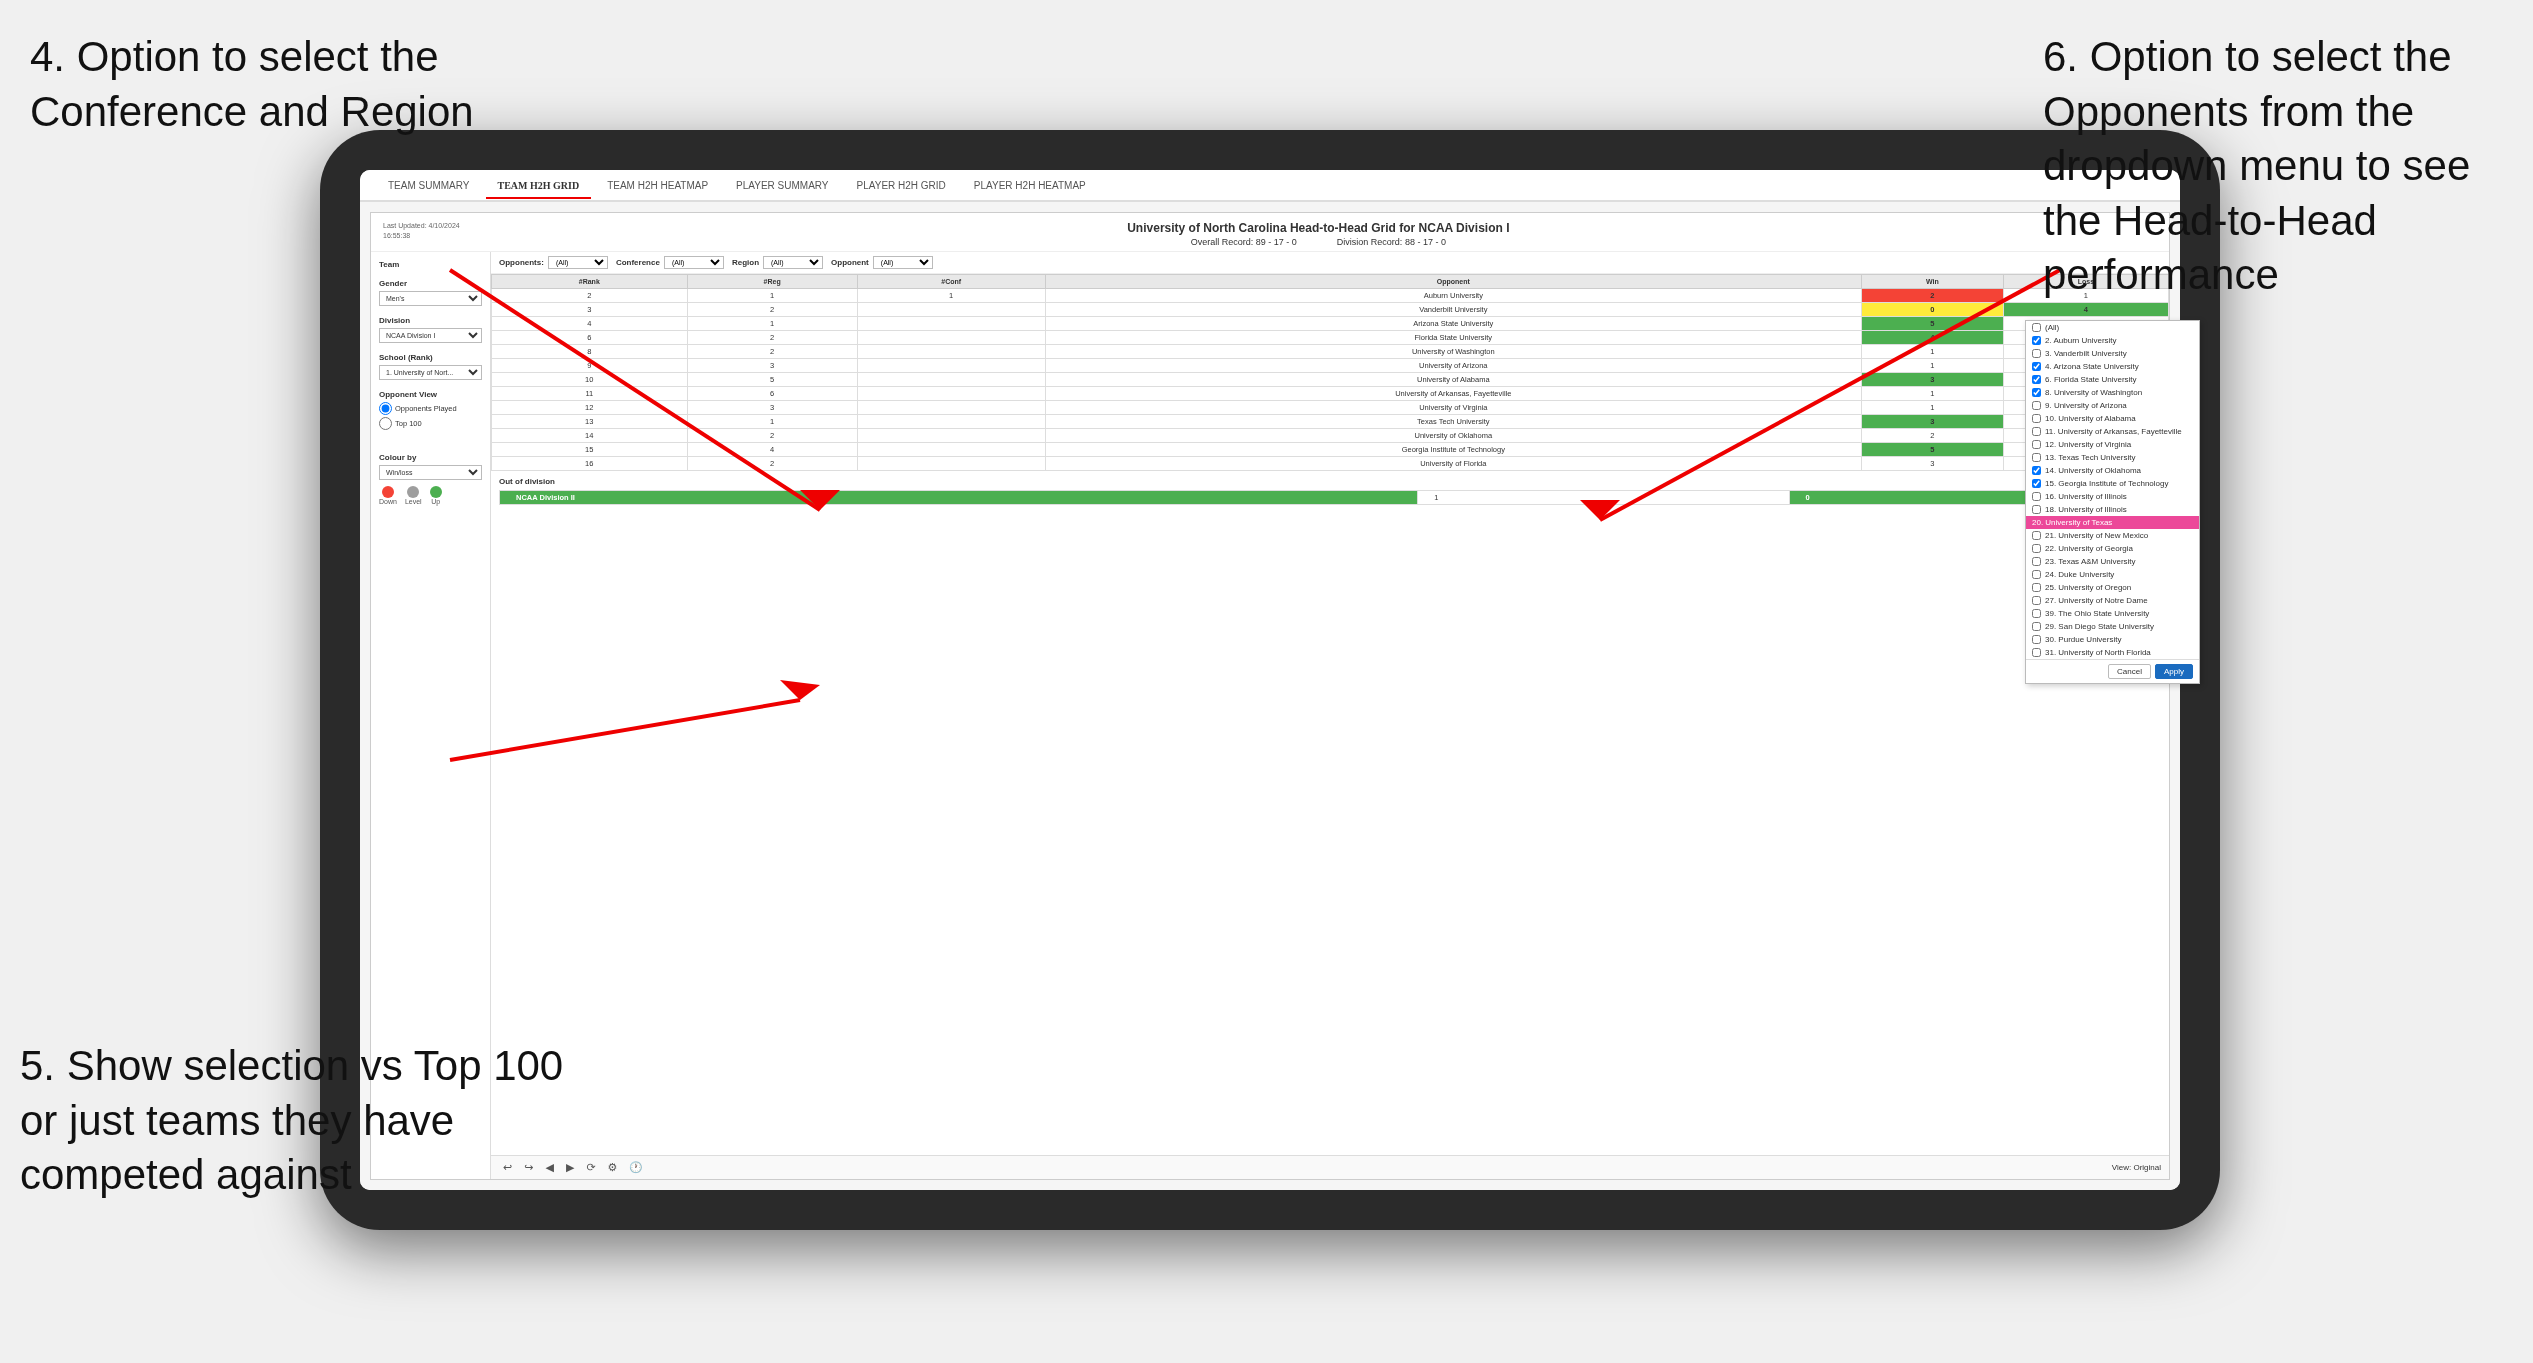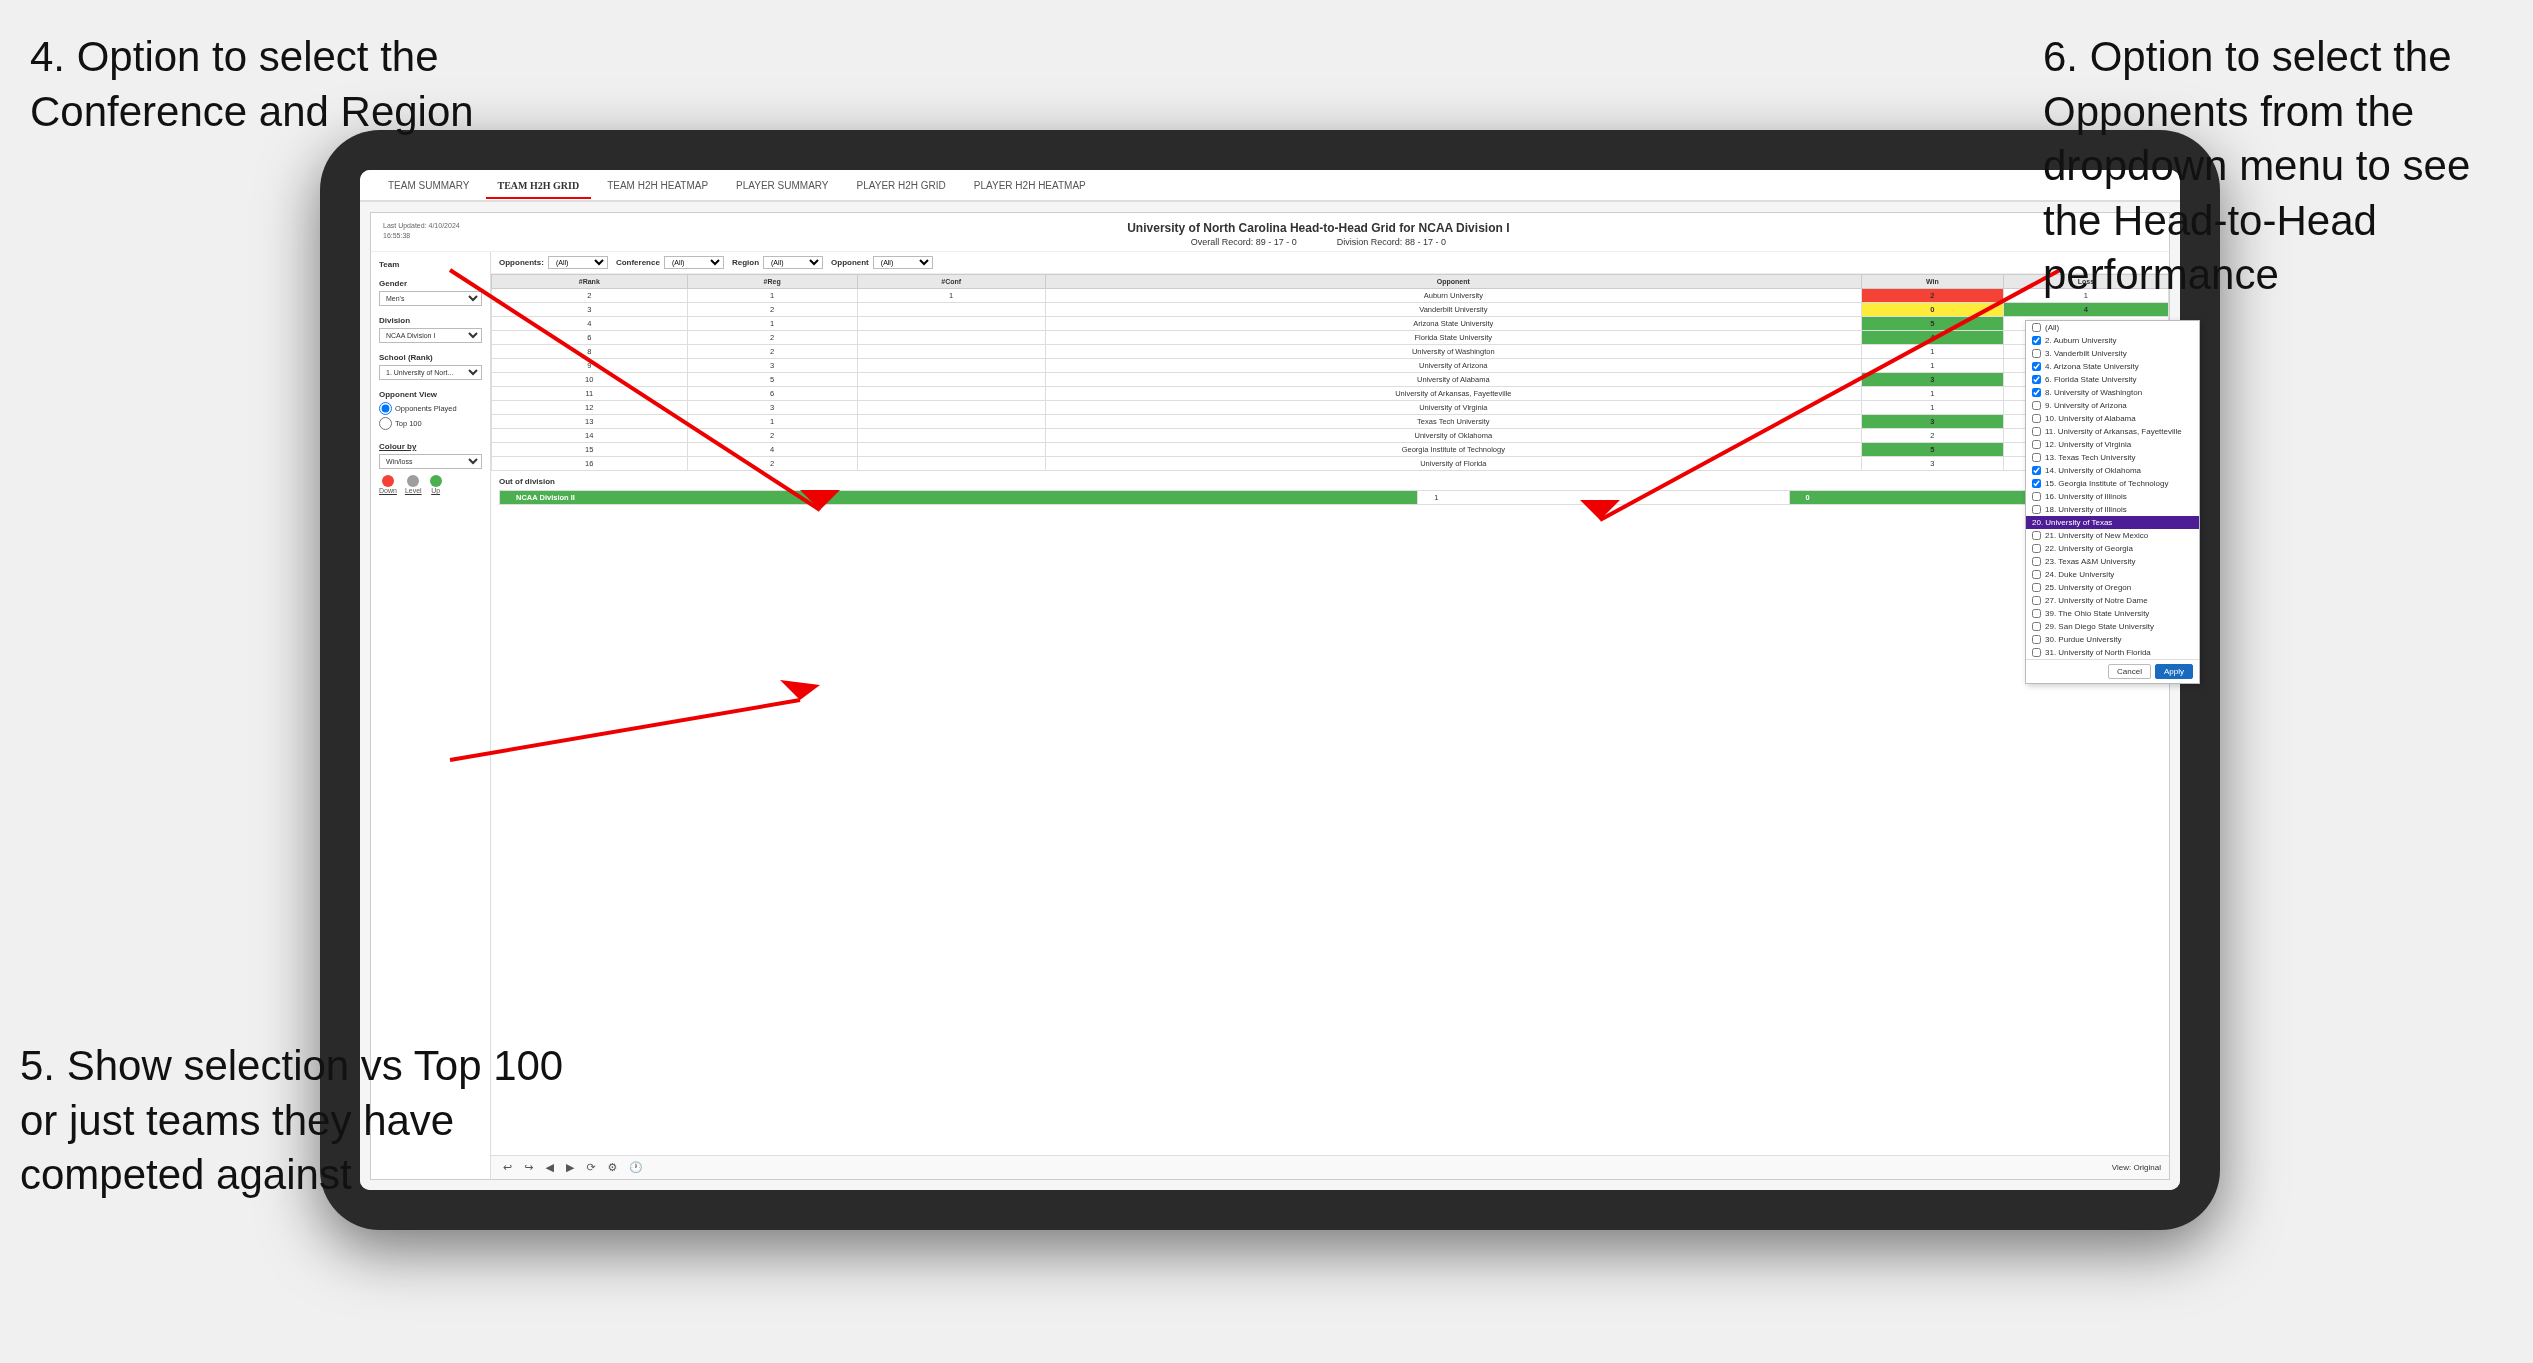--- a/index.html
+++ b/index.html
@@ -381,33 +381,32 @@
     .dropdown-item {
       padding: 2px 6px;
       color: #333;
       cursor: pointer;
       display: flex;
       align-items: center;
       gap: 4px;
     }
 
     .dropdown-item.selected {
-      background: #4c1d95;
+      background: #ec4899;
       color: #fff;
     }
 
     .dropdown-item input[type="checkbox"] {
       width: 9px;
       height: 9px;
     }
 
     
     .colour-section {
-      margin-top: 12px;
-      text-decoration: underline;
+      margin-top: 23px;
     }
 
     .colour-indicators {
       display: flex;
       gap: 8px;
       align-items: center;
       margin-top: 6px;
     }
 
     .colour-dot {

